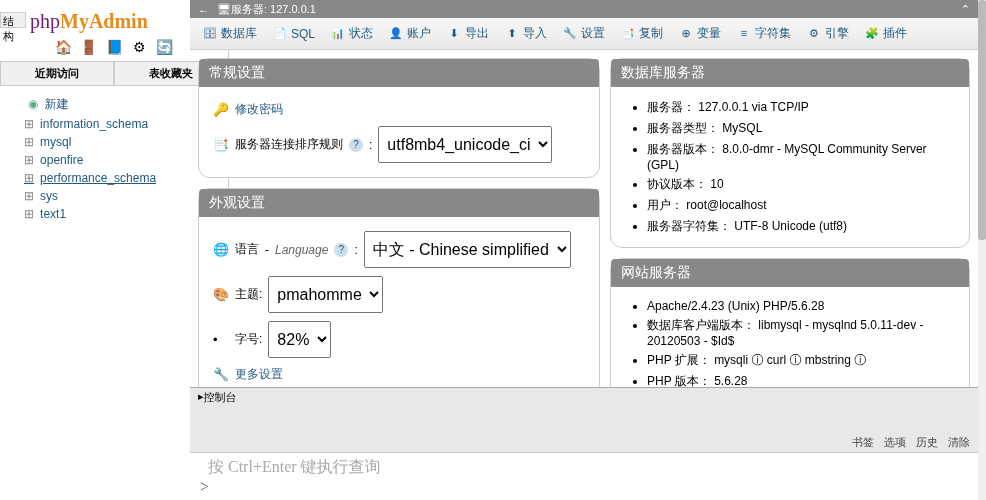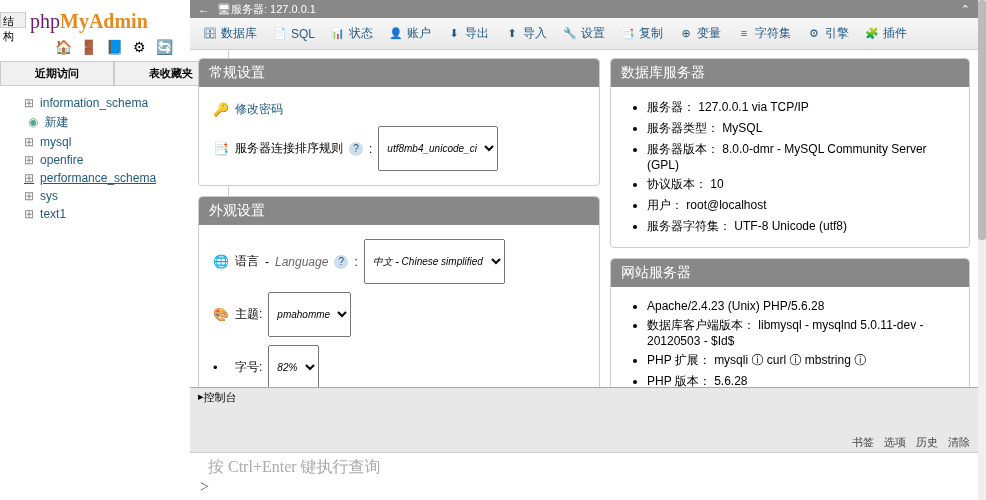--- a/index.html
+++ b/index.html
@@ -26,29 +26,29 @@
 .topbar .arrow { margin-right: 8px; cursor: pointer; }
 .topbar .srv { flex: 1; }
 .topbar .min { cursor: pointer; }
 .toolbar { background: linear-gradient(#f8f8f8,#e8e8e8); border-bottom: 1px solid #ccc; padding: 4px 6px; display: flex; flex-wrap: wrap; gap: 2px; }
 .tb-btn { display: inline-flex; align-items: center; padding: 3px 7px; cursor: pointer; color: #235a81; font-size: 12px; border-radius: 2px; }
 .tb-ic { display: inline-block; width: 14px; height: 14px; margin-right: 4px; font-size: 11px; text-align: center; }
 
 .content { padding: 8px; display: flex; gap: 10px; }
 .col-left { flex: 1; min-width: 0; }
 .col-right { width: 360px; }
-.panel { border: 1px solid #ccc; border-radius: 4px; margin-bottom: 10px; background: #fff; }
+.panel { border: 1px solid #ccc; border-radius: 12px; margin-bottom: 10px; background: #fff; }
 .panel-hd { background: #888; color: #fff; padding: 5px 10px; font-size: 14px; border-radius: 4px 4px 0 0; }
 .panel-bd { padding: 10px 14px; }
 .setting-row { padding: 4px 0; display: flex; align-items: center; gap: 6px; font-size: 12px; }
 .setting-row .ic { width: 16px; height: 16px; font-size: 13px; }
 .link { color: #235a81; cursor: pointer; }
 .italic { font-style: italic; color: #666; }
 .help { display: inline-block; width: 14px; height: 14px; border-radius: 50%; background: #cde; color: #235a81; font-size: 10px; text-align: center; line-height: 14px; cursor: pointer; }
-select { font-size: 10px; padding: 15px 4px; font-style: italic; }
+select { font-size: 16px; padding: 8px 4px; }
 ul.info { list-style: disc; padding-left: 22px; }
 ul.info li { padding: 2px 0; font-size: 12px; }
 
 .console { position: absolute; left: 190px; right: 8px; bottom: 0; background: #fff; border-top: 1px solid #aaa; }
 .console-hd { background: #e8e8e8; display: flex; padding: 2px 8px; font-size: 11px; border-bottom: 1px solid #ccc; }
 .console-hd .title { flex: 1; }
 .console-hd .act { margin-left: 10px; cursor: pointer; color: #444; margin-top: 45px; }
 .console-bd { padding: 4px 10px; font-family: Liberation Serif, serif; font-size: 16px; color: #666; }
 .console-bd .hint { color: #aaa; margin-left: 8px; }
 .scrollbar { position: absolute; right: 0; top: 0; width: 8px; height: 500px; background: #f0f0f0; }
@@ -69,22 +69,22 @@
     <span>⚙</span>
     <span>🔄</span>
   </div>
   <div class="tabs-row">
     <div>近期访问</div>
     <div>表收藏夹</div>
   </div>
   <div class="tree">
     <span class="minus-icon">—</span>
     <span class="mini-icon"></span>
+    <div class="tree-item new">新建</div>
     <div class="tree-item">information_schema</div>
-    <div class="tree-item new">新建</div>
     <div class="tree-item">mysql</div>
     <div class="tree-item">openfire</div>
     <div class="tree-item sel">performance_schema</div>
     <div class="tree-item">sys</div>
     <div class="tree-item">text1</div>
   </div>
 </div>
 
 <div class="right-panel">
   <div class="topbar">

